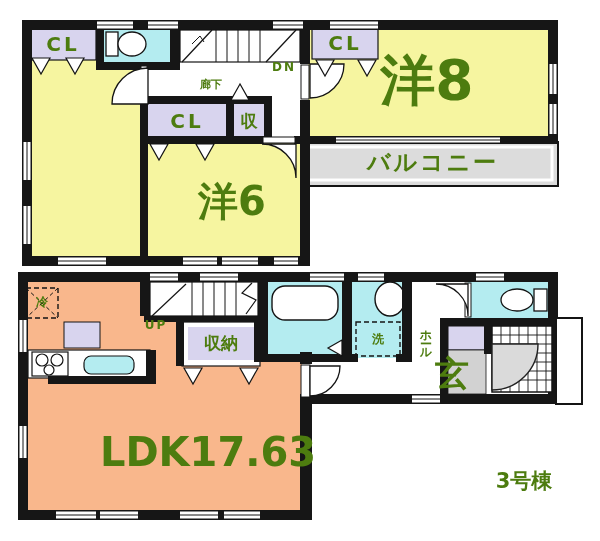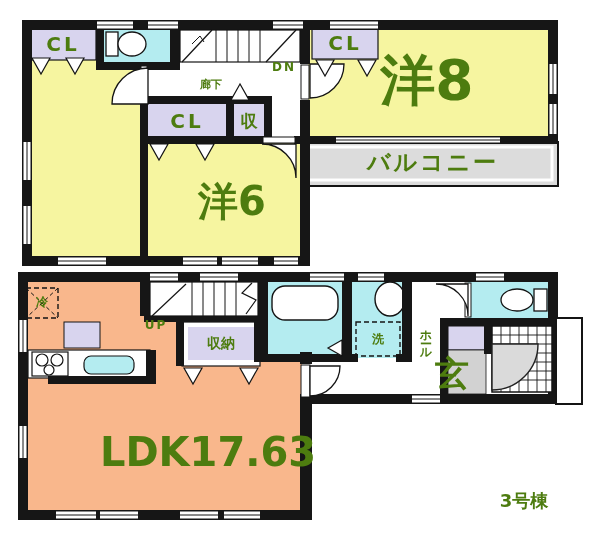--- a/index.html
+++ b/index.html
@@ -246,21 +246,21 @@
 <div class="lbl" style="left:187px;top:121px;font-size:20px;letter-spacing:3px;">CL</div>
 <div class="lbl" style="left:249px;top:121px;font-size:17px;">収</div>
 <div class="lbl" style="left:345px;top:43px;font-size:20px;letter-spacing:3px;">CL</div>
 <div class="lbl" style="left:232px;top:201px;font-size:40px;">洋6</div>
 <div class="lbl" style="left:427px;top:80px;font-size:55px;">洋8</div>
 <div class="lbl" style="left:211px;top:84px;font-size:11px;">廊下</div>
 <div class="lbl" style="left:284px;top:67px;font-size:12px;letter-spacing:2px;">DN</div>
 <div class="lbl" style="left:433px;top:162px;font-size:23px;letter-spacing:3px;">バルコニー</div>
 
 <div class="lbl" style="left:156px;top:325px;font-size:12px;letter-spacing:2px;">UP</div>
-<div class="lbl" style="left:221px;top:343px;font-size:14px;">収納</div>
+<div class="lbl" style="left:221px;top:343px;font-size:17px;">収納</div>
 <div class="lbl" style="left:42px;top:302px;font-size:12px;">冷</div>
 <div class="lbl" style="left:378px;top:339px;font-size:12px;">洗</div>
 <div class="lbl vert" style="left:426px;top:338px;font-size:12px;">ホール</div>
 <div class="lbl" style="left:452px;top:373px;font-size:34px;">玄</div>
 <div class="lbl" style="left:172px;top:452px;font-size:40px;margin-left:36px;">LDK17.63</div>
-<div class="lbl" style="left:524px;top:481px;font-size:18px;margin-top:20px;">3号棟</div>
+<div class="lbl" style="left:524px;top:481px;font-size:21px;">3号棟</div>
 
 </div>
 
 </body></html>

